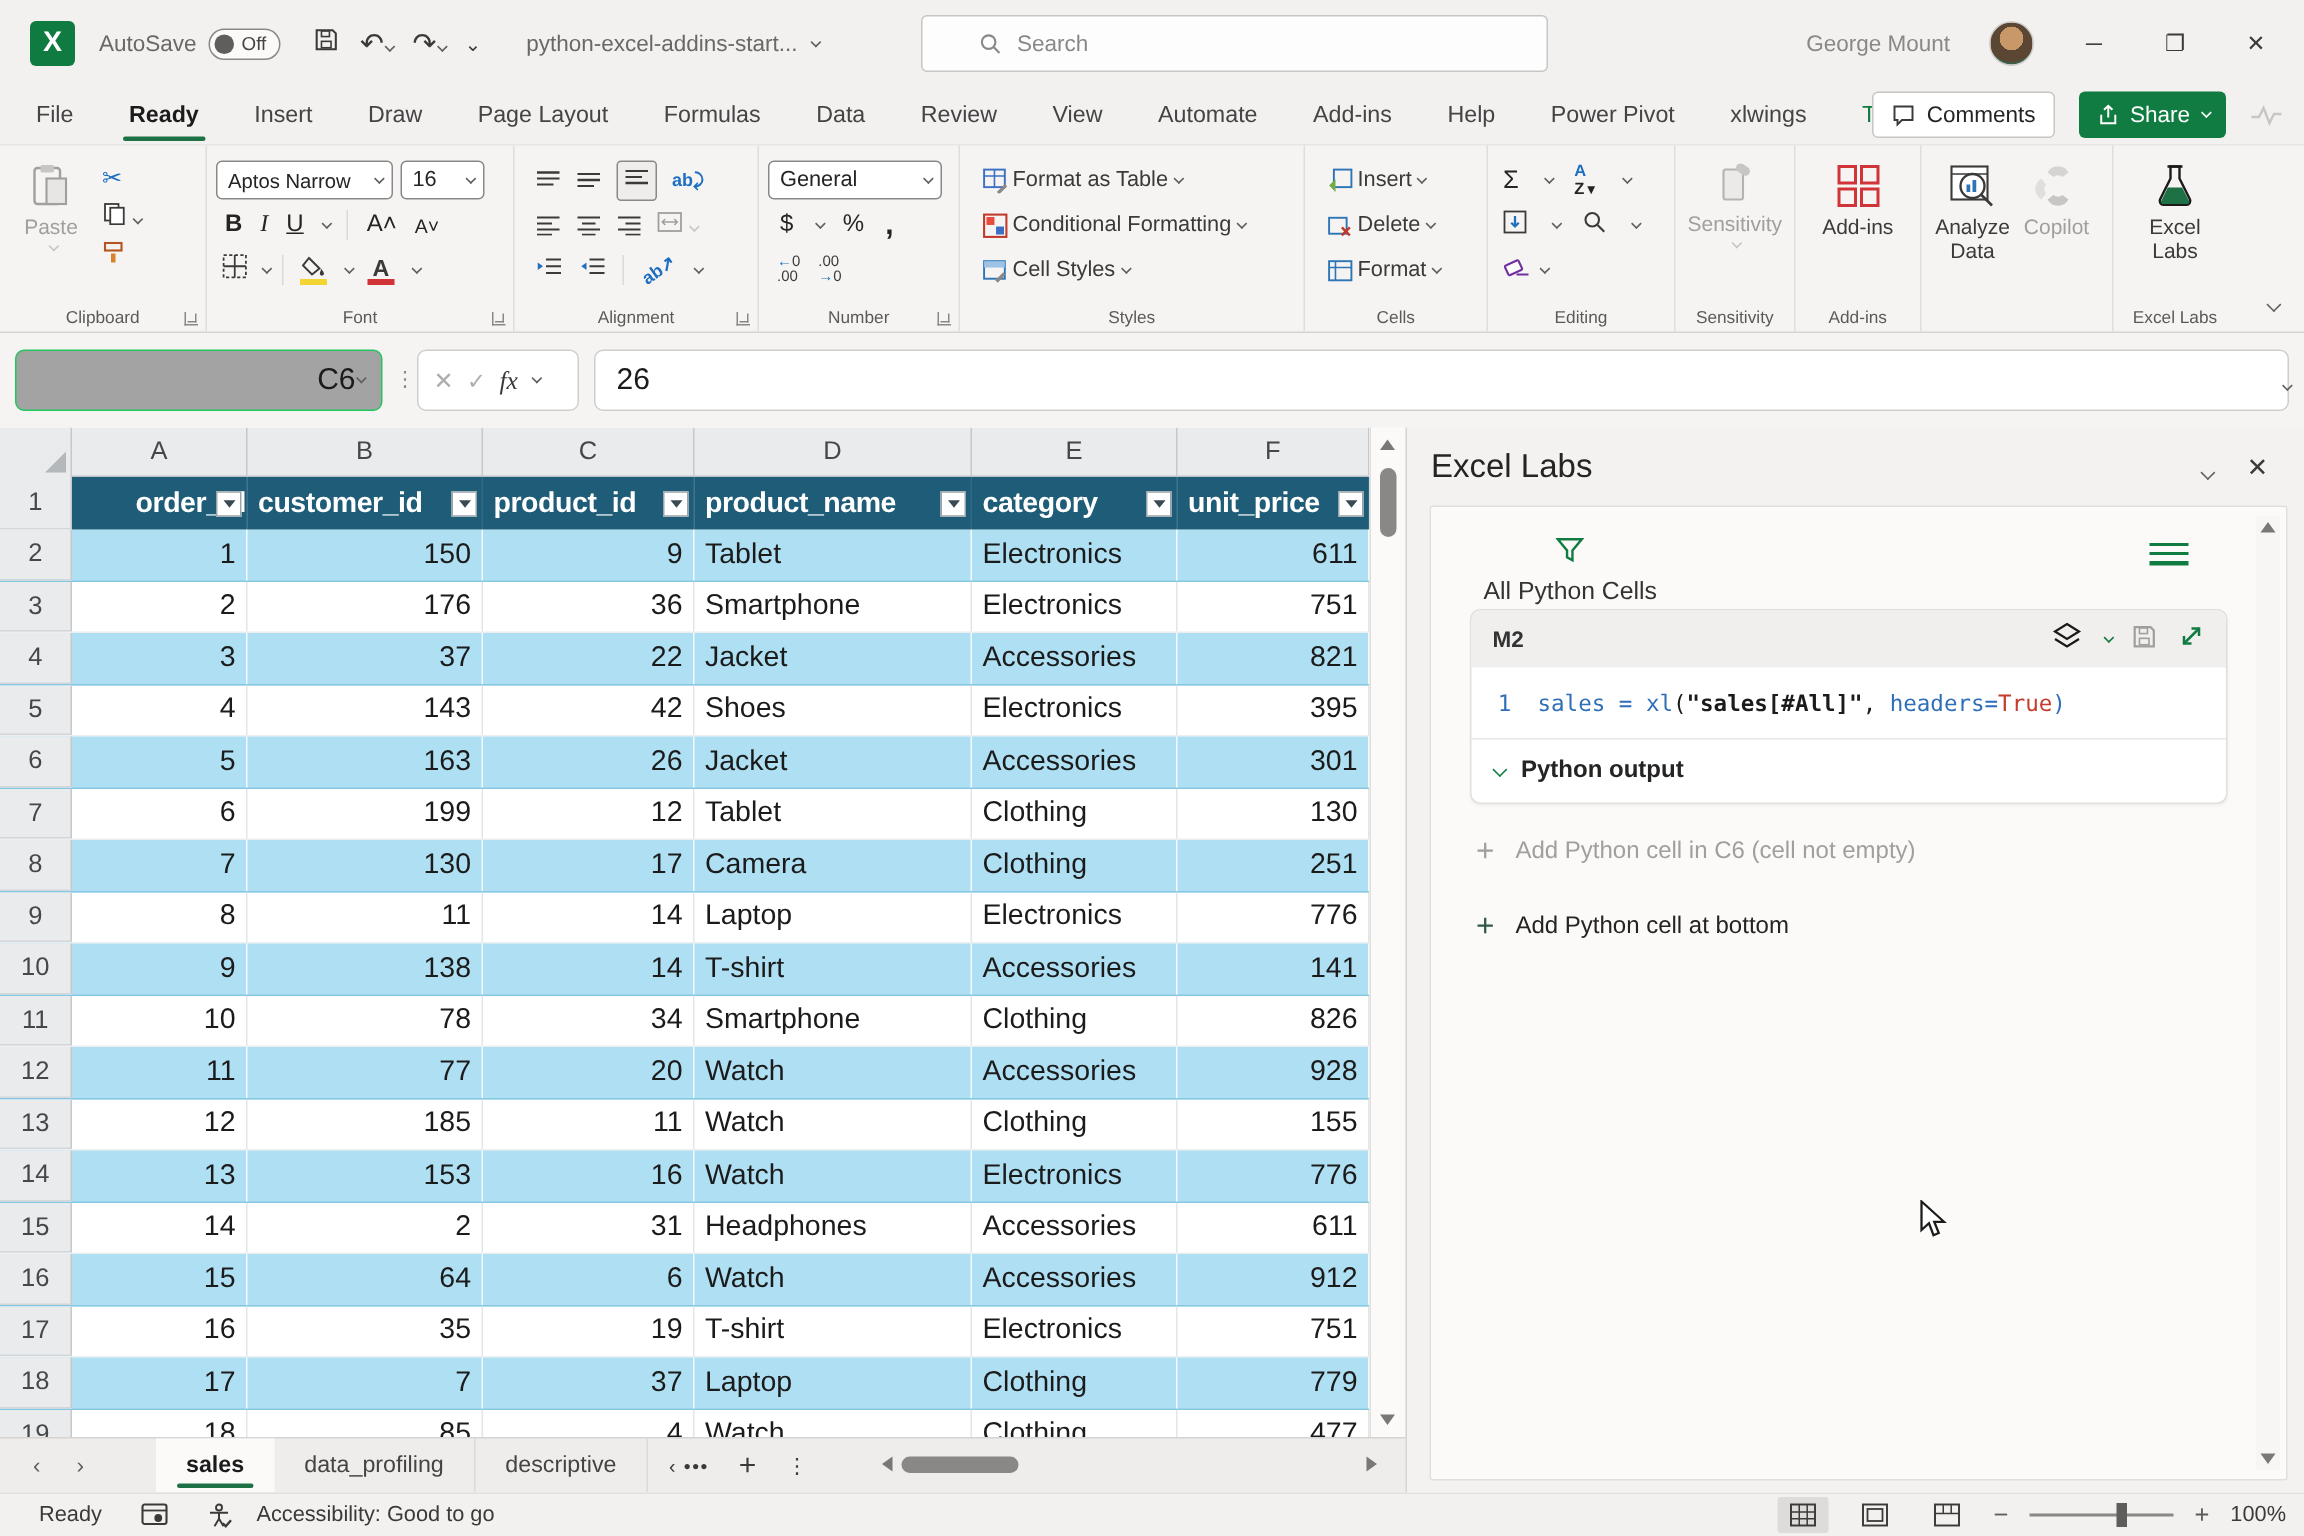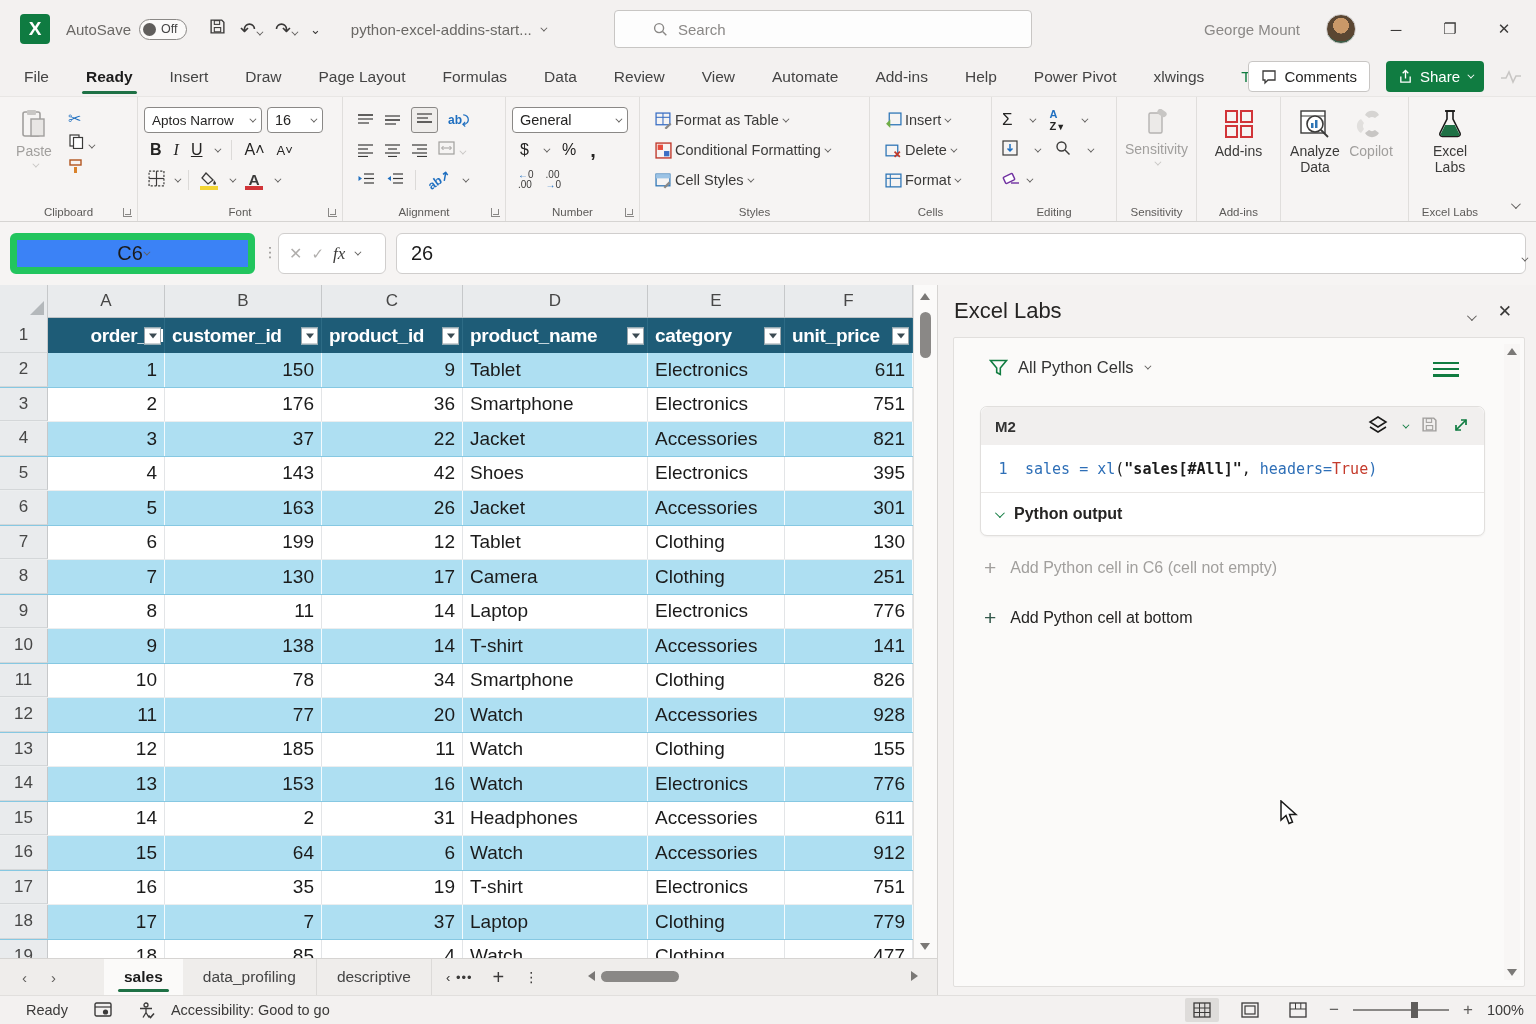--- a/index.html
+++ b/index.html
@@ -54,21 +54,21 @@
   .bigbtn { width:56px; display:flex; flex-direction:column; align-items:center; justify-content:flex-start; gap:4px; padding-top:4px; font-size:14px; color:#3b3a39; text-align:center; line-height:1.15; }
   .disabled, .disabled * { color:#a19f9d !important; border-color:#c8c6c4 !important; }
   .combo { background:#fff; border:1px solid #8a8886; border-radius:4px; height:26px; display:flex; align-items:center; justify-content:space-between; padding:0 7px; font-size:14.5px; color:#252423; }
   .fontline { position:relative; width:22px; text-align:center; font-size:15.5px; font-weight:bold; color:#3b3a39; }
   .fontline .bar { position:absolute; left:2px; right:2px; bottom:-1px; height:4px; }
   .alico { display:inline-block; }
   .seldbox { border:1px solid #8a8886; border-radius:3px; background:#efedeb; }
 
   
   #formulabar { left:0; top:222px; width:1536px; height:63px; background:#f6f4f3; }
-  .namebox { position:absolute; left:10px; top:11px; width:245px; height:41px; background:#3b82f6; border:7px solid #22c55e; border-radius:6px; display:flex; align-items:center; justify-content:center; padding:0 12px; font-size:20px; color:#1b1b1b; }
+  .namebox { position:absolute; left:10px; top:11px; width:245px; height:41px; background:#a3a3a3; border:1px solid #22c55e; border-radius:6px; display:flex; align-items:center; justify-content:flex-end; padding:0 12px; font-size:20px; color:#1b1b1b; }
   .fb-dots { position:absolute; left:263px; top:22px; color:#8a8886; font-size:14px; letter-spacing:1px; }
   .fxbox { position:absolute; left:278px; top:11px; width:108px; height:41px; background:#fff; border:1px solid #d0cecd; border-radius:6px; display:flex; align-items:center; gap:9px; padding:0 10px; }
   .fxbox .x { color:#b0aeac; font-size:16px; }
   .fxbox .ck { color:#b0aeac; font-size:15px; }
   .fxbox .fx { font-style:italic; font-family:"Liberation Serif", serif; font-size:17px; color:#3b3a39; }
   .ffield { position:absolute; left:396px; top:11px; width:1130px; height:41px; background:#fff; border:1px solid #d0cecd; border-radius:6px; display:flex; align-items:center; padding:0 14px; font-size:20px; color:#1b1b1b; }
   .fb-chev { position:absolute; right:10px; top:26px; }
 
   
   #gridwrap { left:0; top:285px; width:913px; height:673px; overflow:hidden; background:#fff; }
@@ -124,21 +124,21 @@
   .viewic.active { background:#dedcda; }
   .zoomline { width:96px; height:2px; background:#8a8886; position:relative; }
   .zoomline .zthumb { position:absolute; left:58px; top:-7px; width:7px; height:16px; background:#5f5d5b; }
   .zpm { font-size:17px; color:#5f5d5b; }
 
   
   #pane { left:937px; top:285px; width:599px; height:710px; background:#f4f2f1; border-left:1px solid #d6d4d2; }
   .pane-title { position:absolute; left:16px; top:13px; font-size:22px; color:#252423; }
   .pane-ctl { position:absolute; top:22px; }
   .pane-card { position:absolute; left:15px; top:52px; width:572px; height:650px; background:#fbfaf9; border:1px solid #e1dfdd; border-radius:2px; }
-  .filter-row { position:absolute; left:35px; top:20px; display:flex; align-items:center; gap:10px; font-size:16.5px; color:#333; }
+  .filter-row { position:absolute; left:35px; top:20px; display:flex; align-items:center; gap:10px; font-size:16.5px; color:#333;flex-direction:column; }
   .hamburger { position:absolute; right:65px; top:24px; width:26px; display:flex; flex-direction:column; gap:4px; }
   .hamburger div { height:2.2px; background:#107C41; }
   .pyCell { position:absolute; left:26px; top:68px; width:505px; border:1px solid #e1dfdd; border-radius:7px; background:#fff; box-shadow:0 1px 2px rgba(0,0,0,.05); }
   .pyhead { height:38px; background:#f1efee; border-radius:7px 7px 0 0; display:flex; align-items:center; padding:0 14px; font-size:15px; font-weight:bold; color:#333; }
   .pyhead .hicons { margin-left:auto; display:flex; align-items:center; gap:14px; }
   .pycode { height:48px; display:flex; align-items:center; font-family:"DejaVu Sans Mono", monospace; font-size:15px; border-bottom:1px solid #e8e6e4; }
   .lineno { width:44px; text-align:center; color:#2e6fb7; }
   .tok-kw { color:#2e6fb7; }
   .tok-str { color:#1b1b1b; font-weight:bold; }
   .tok-bool { color:#c53b2c; }

